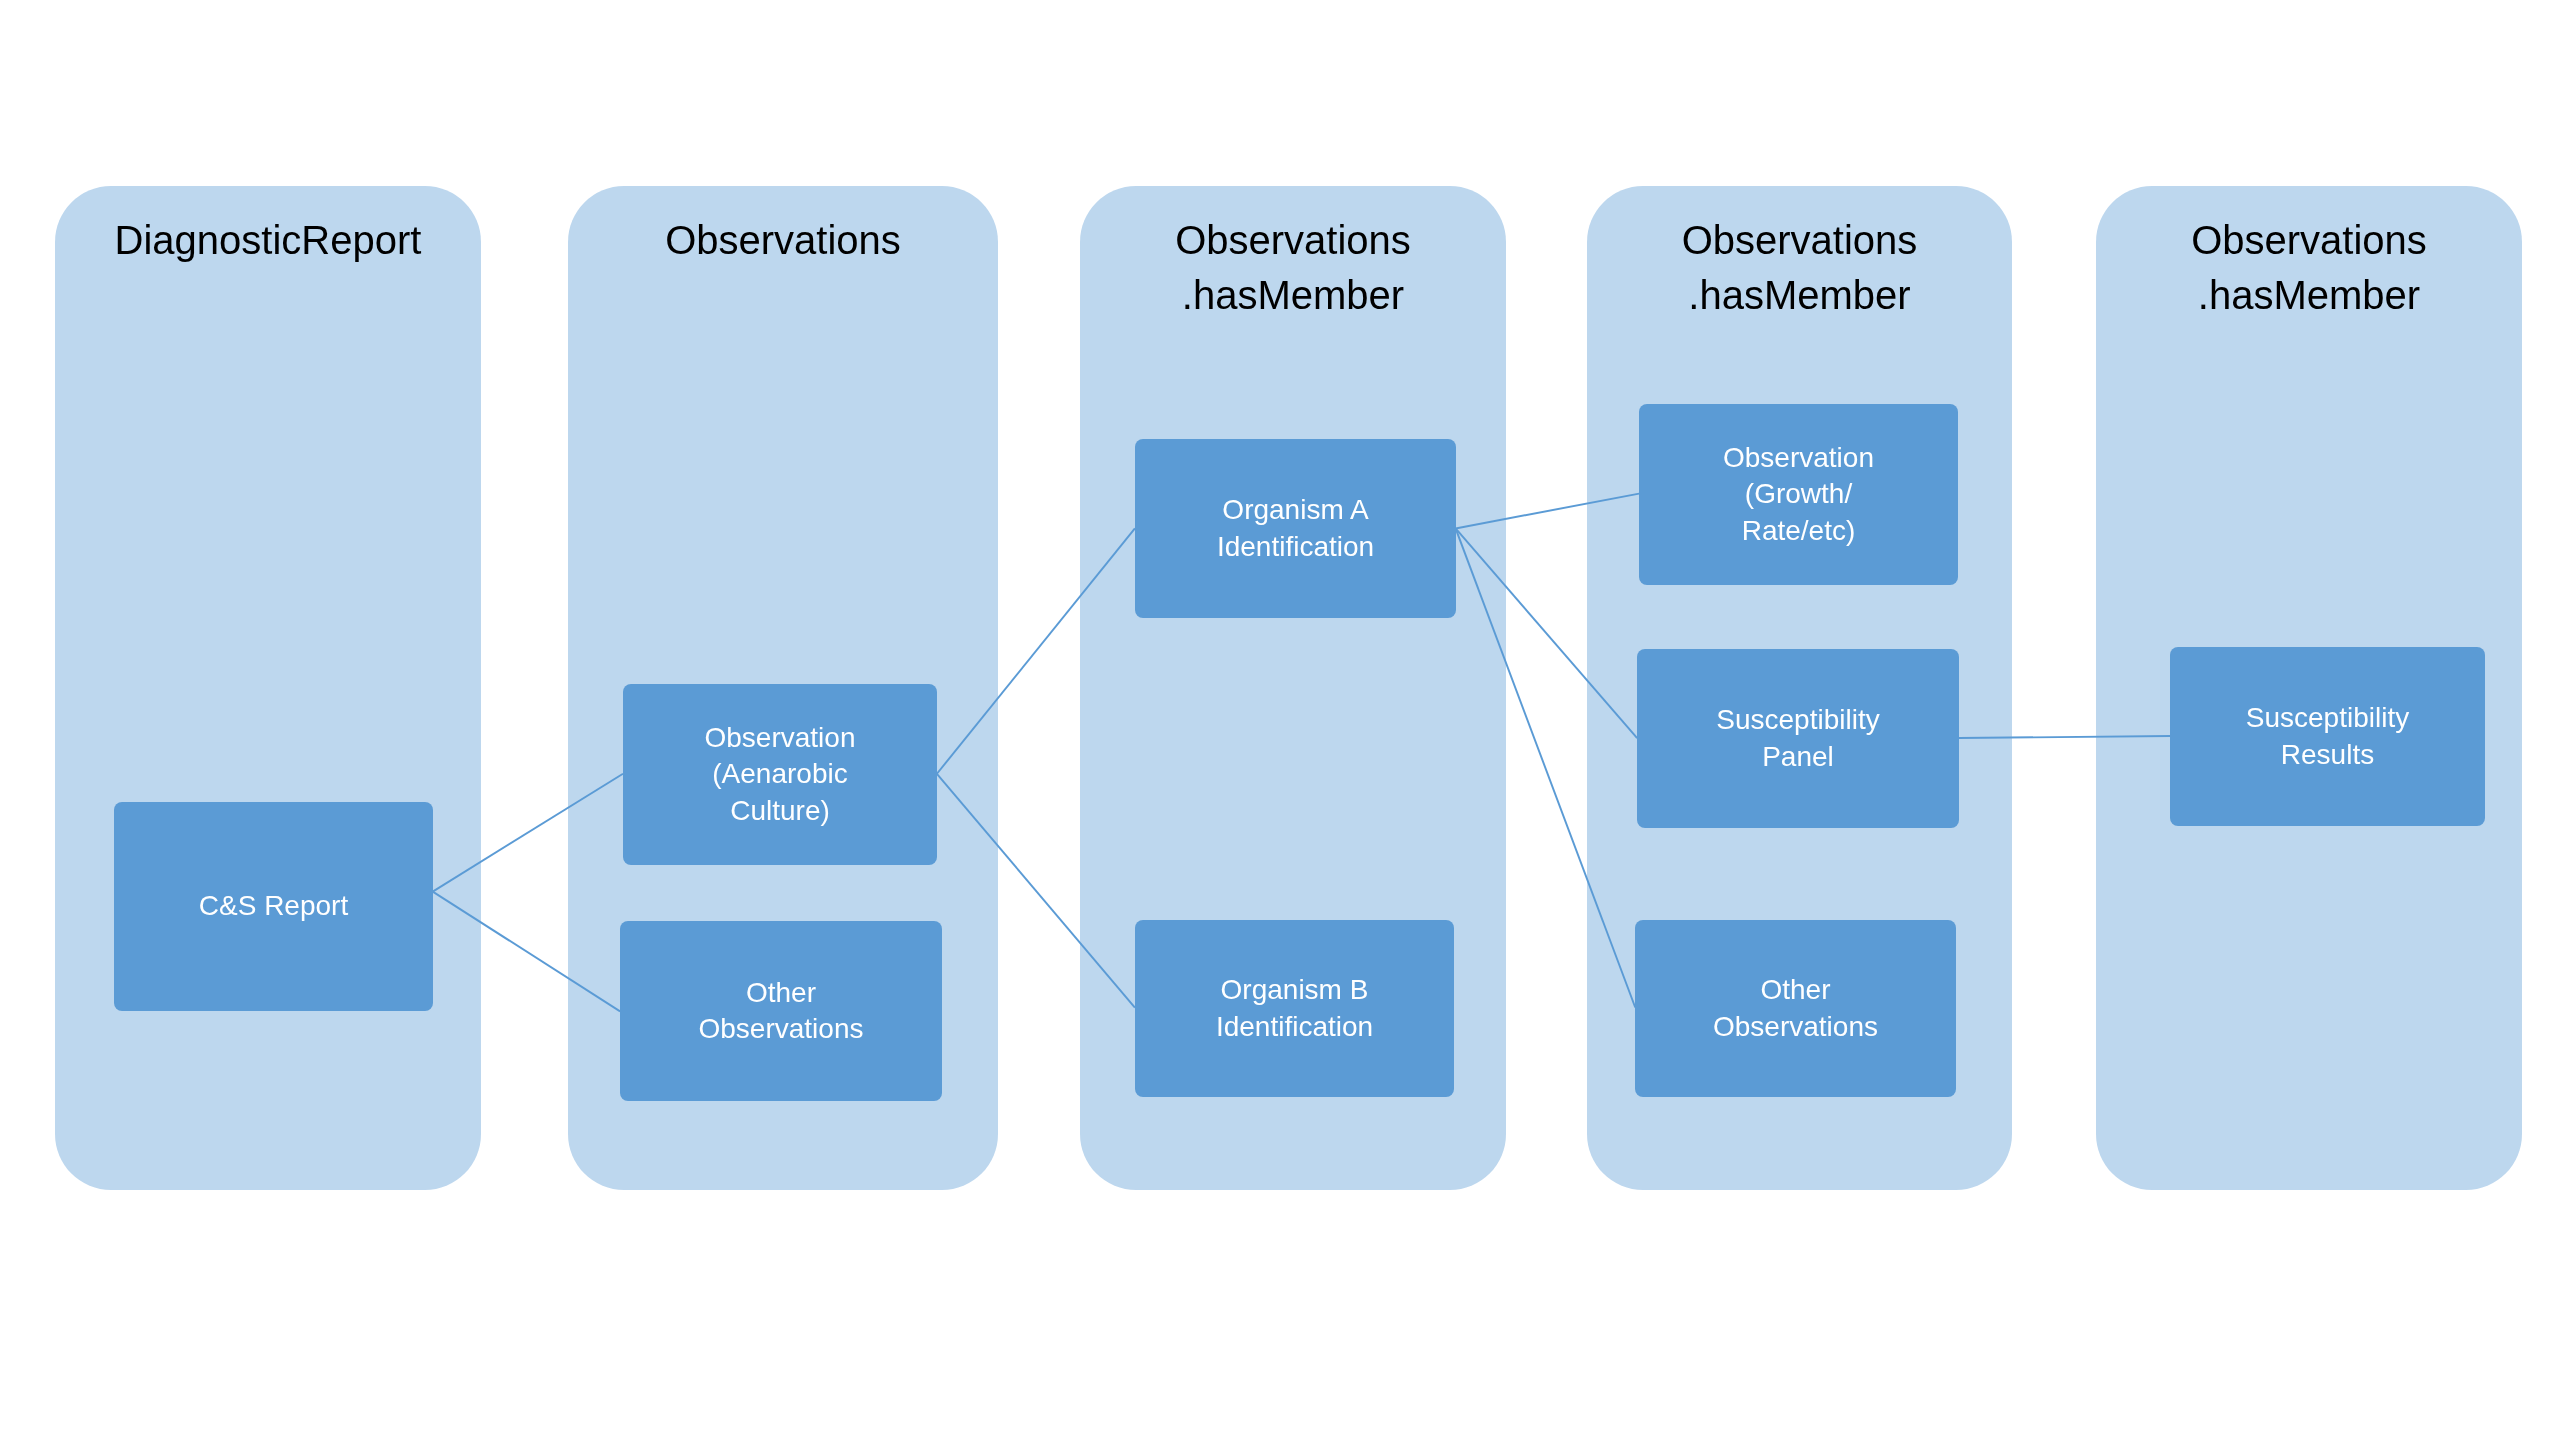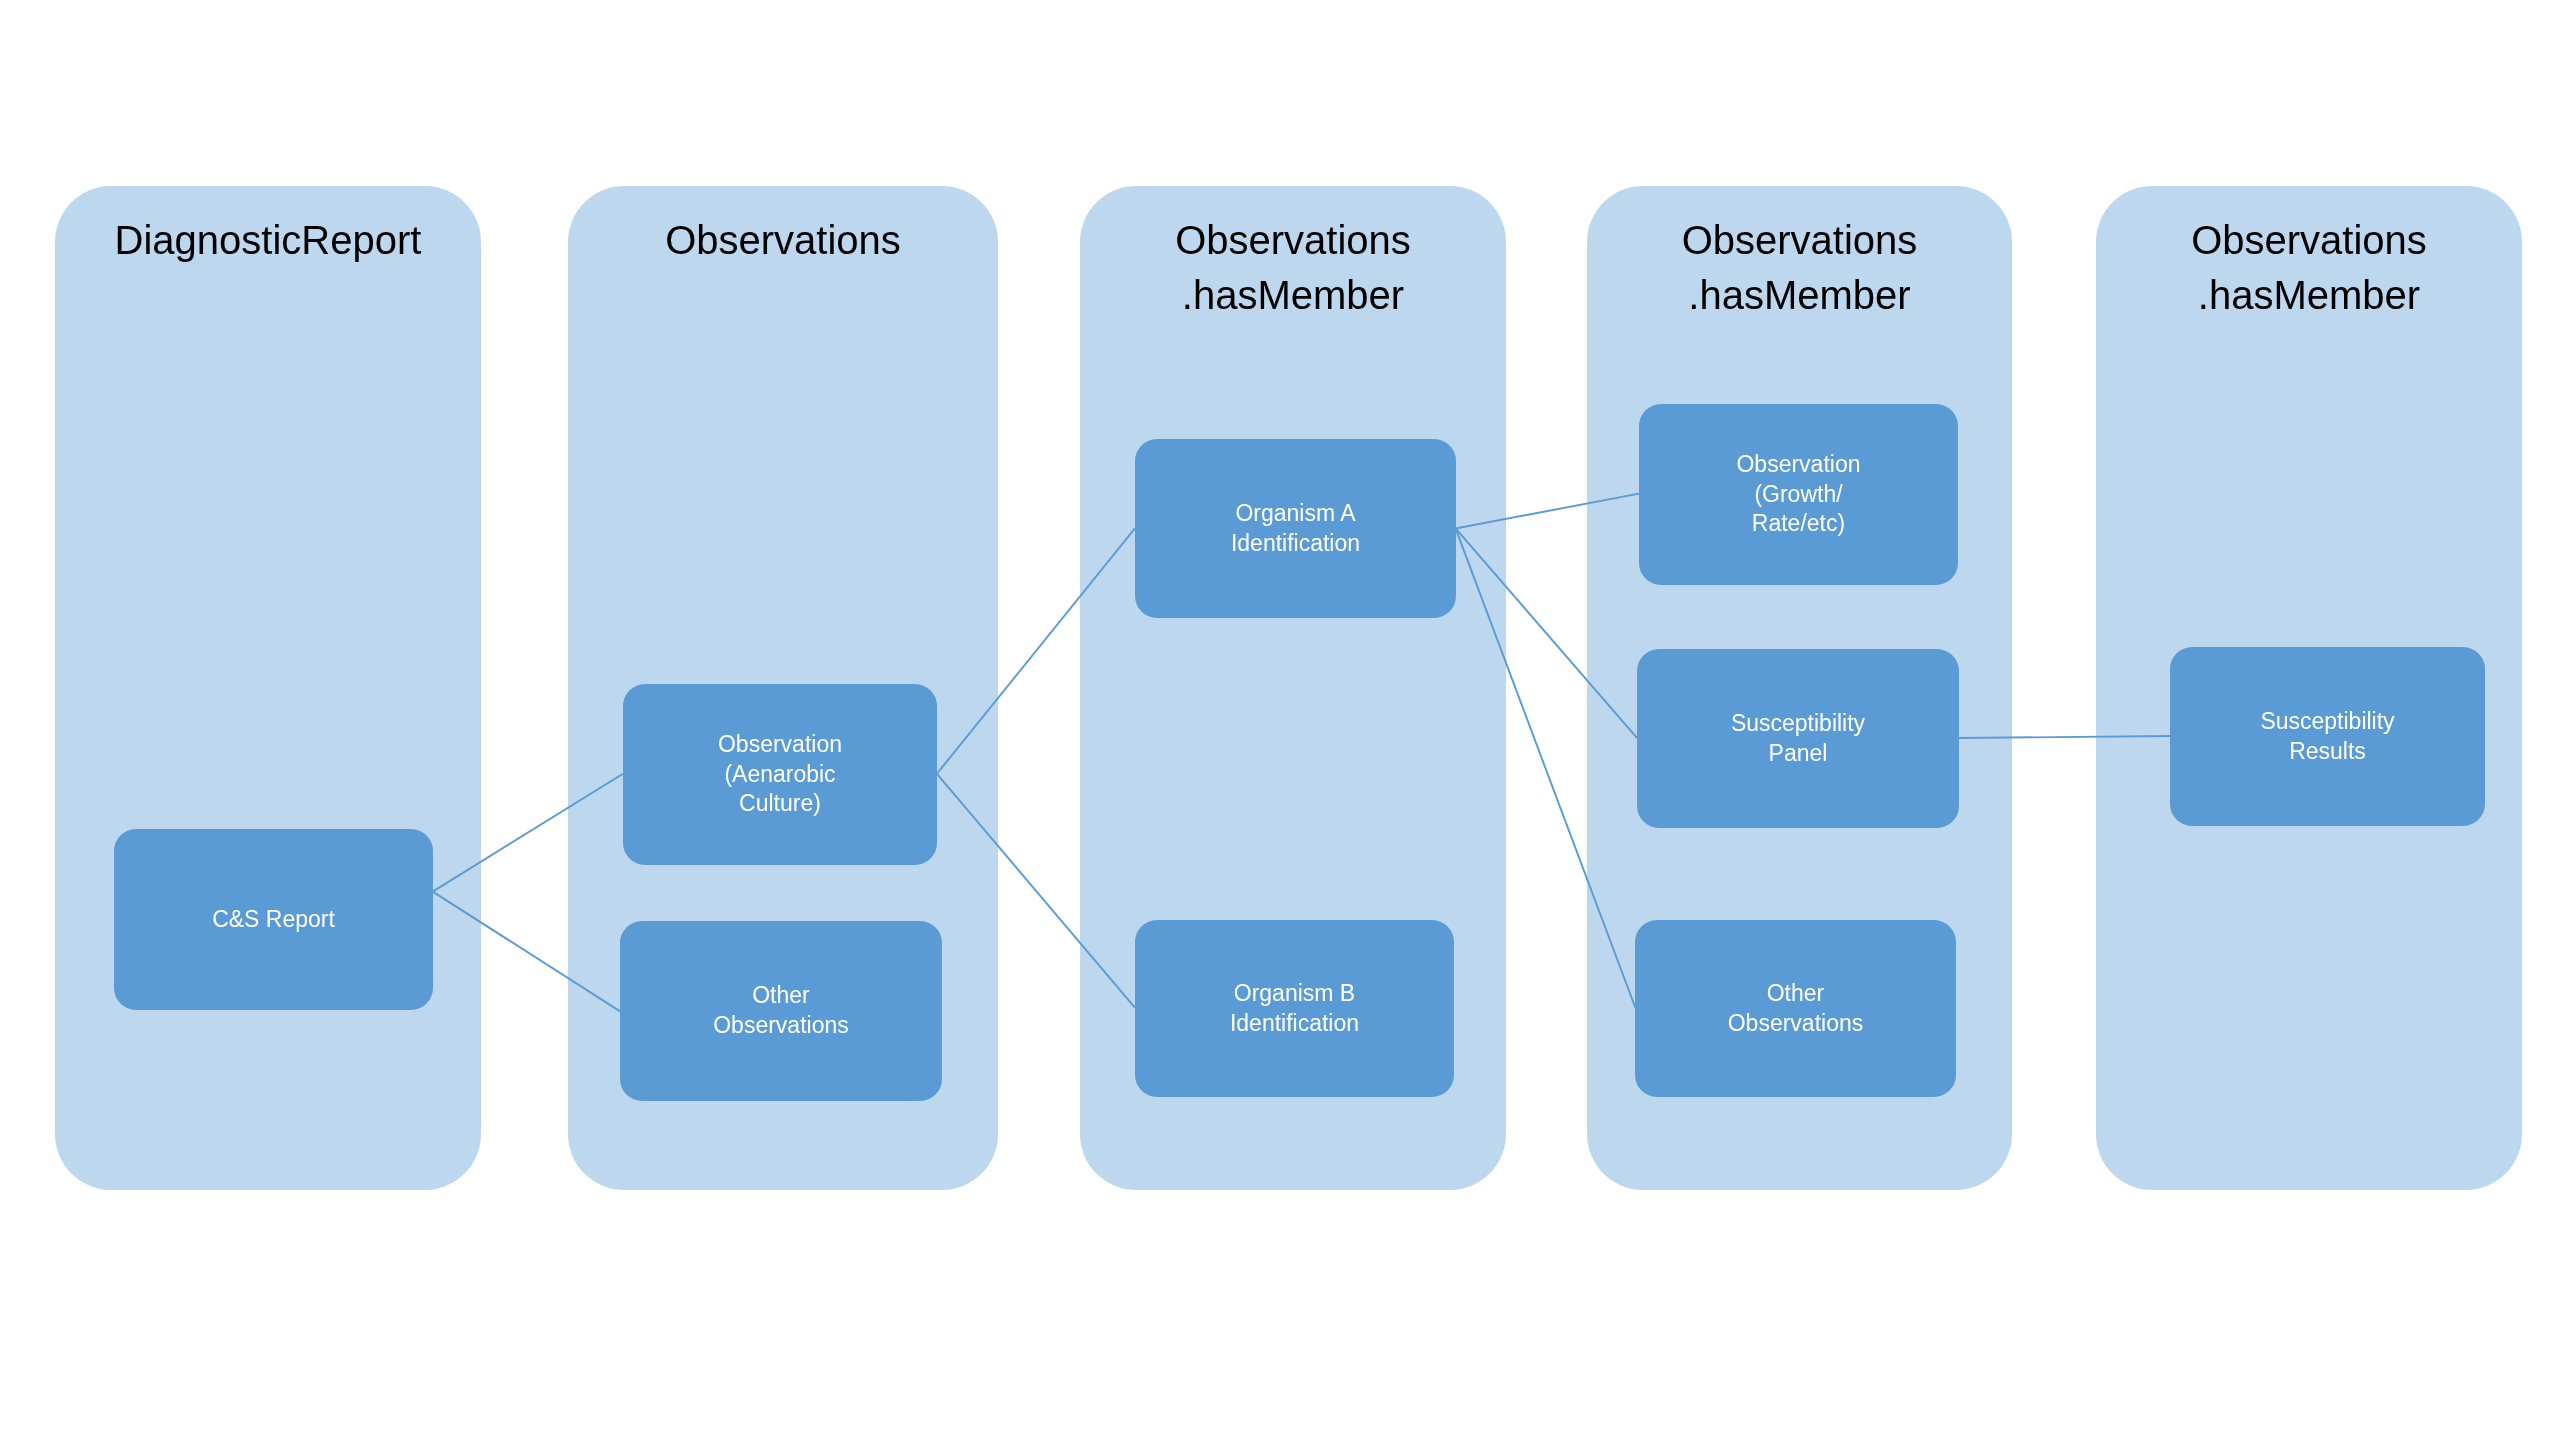--- a/index.html
+++ b/index.html
@@ -22,27 +22,27 @@
     top:27px;left:0;right:0;
     text-align:center;
     color:var(--title-text,#000000);
     font-size:40px;
     line-height:1.38;
     white-space:pre-line;
   }
   .node{
     position:absolute;
     background:var(--box,#5B9BD5);
-    border-radius:22px;
+    border-radius:8px;
     display:flex;
     align-items:center;
     justify-content:center;
     text-align:center;
     color:var(--box-text,#ffffff);
-    font-size:23px;
+    font-size:28px;
     line-height:1.3;
     white-space:pre-line;
     box-sizing:border-box;
   }
   .connector-layer{
     position:absolute;
     left:0;top:0;width:2576px;height:1449px;
     pointer-events:none;
   }
   .connector-layer line{
@@ -82,21 +82,21 @@
     <line x1="448" y1="923" x2="645" y2="801"></line>
     <line x1="448" y1="923" x2="642" y2="1047"></line>
     <line x1="970" y1="801" x2="1175" y2="547"></line>
     <line x1="970" y1="801" x2="1175" y2="1043"></line>
     <line x1="1507" y1="547" x2="1697" y2="511"></line>
     <line x1="1507" y1="547" x2="1695" y2="764"></line>
     <line x1="1507" y1="547" x2="1693" y2="1043"></line>
     <line x1="2028" y1="764" x2="2247" y2="762"></line>
   </svg>
 
-  <div class="node" style="left:114px;top:802px;width:319px;height:181px;margin-top:27px;">C&amp;S Report</div>
+  <div class="node" style="left:114px;top:802px;width:319px;height:209px;">C&amp;S Report</div>
 
   <div class="node" style="left:623px;top:684px;width:314px;height:181px;">Observation
 (Aenarobic
 Culture)</div>
 
   <div class="node" style="left:620px;top:921px;width:322px;height:180px;">Other
 Observations</div>
 
   <div class="node" style="left:1135px;top:439px;width:321px;height:179px;">Organism A
 Identification</div>

